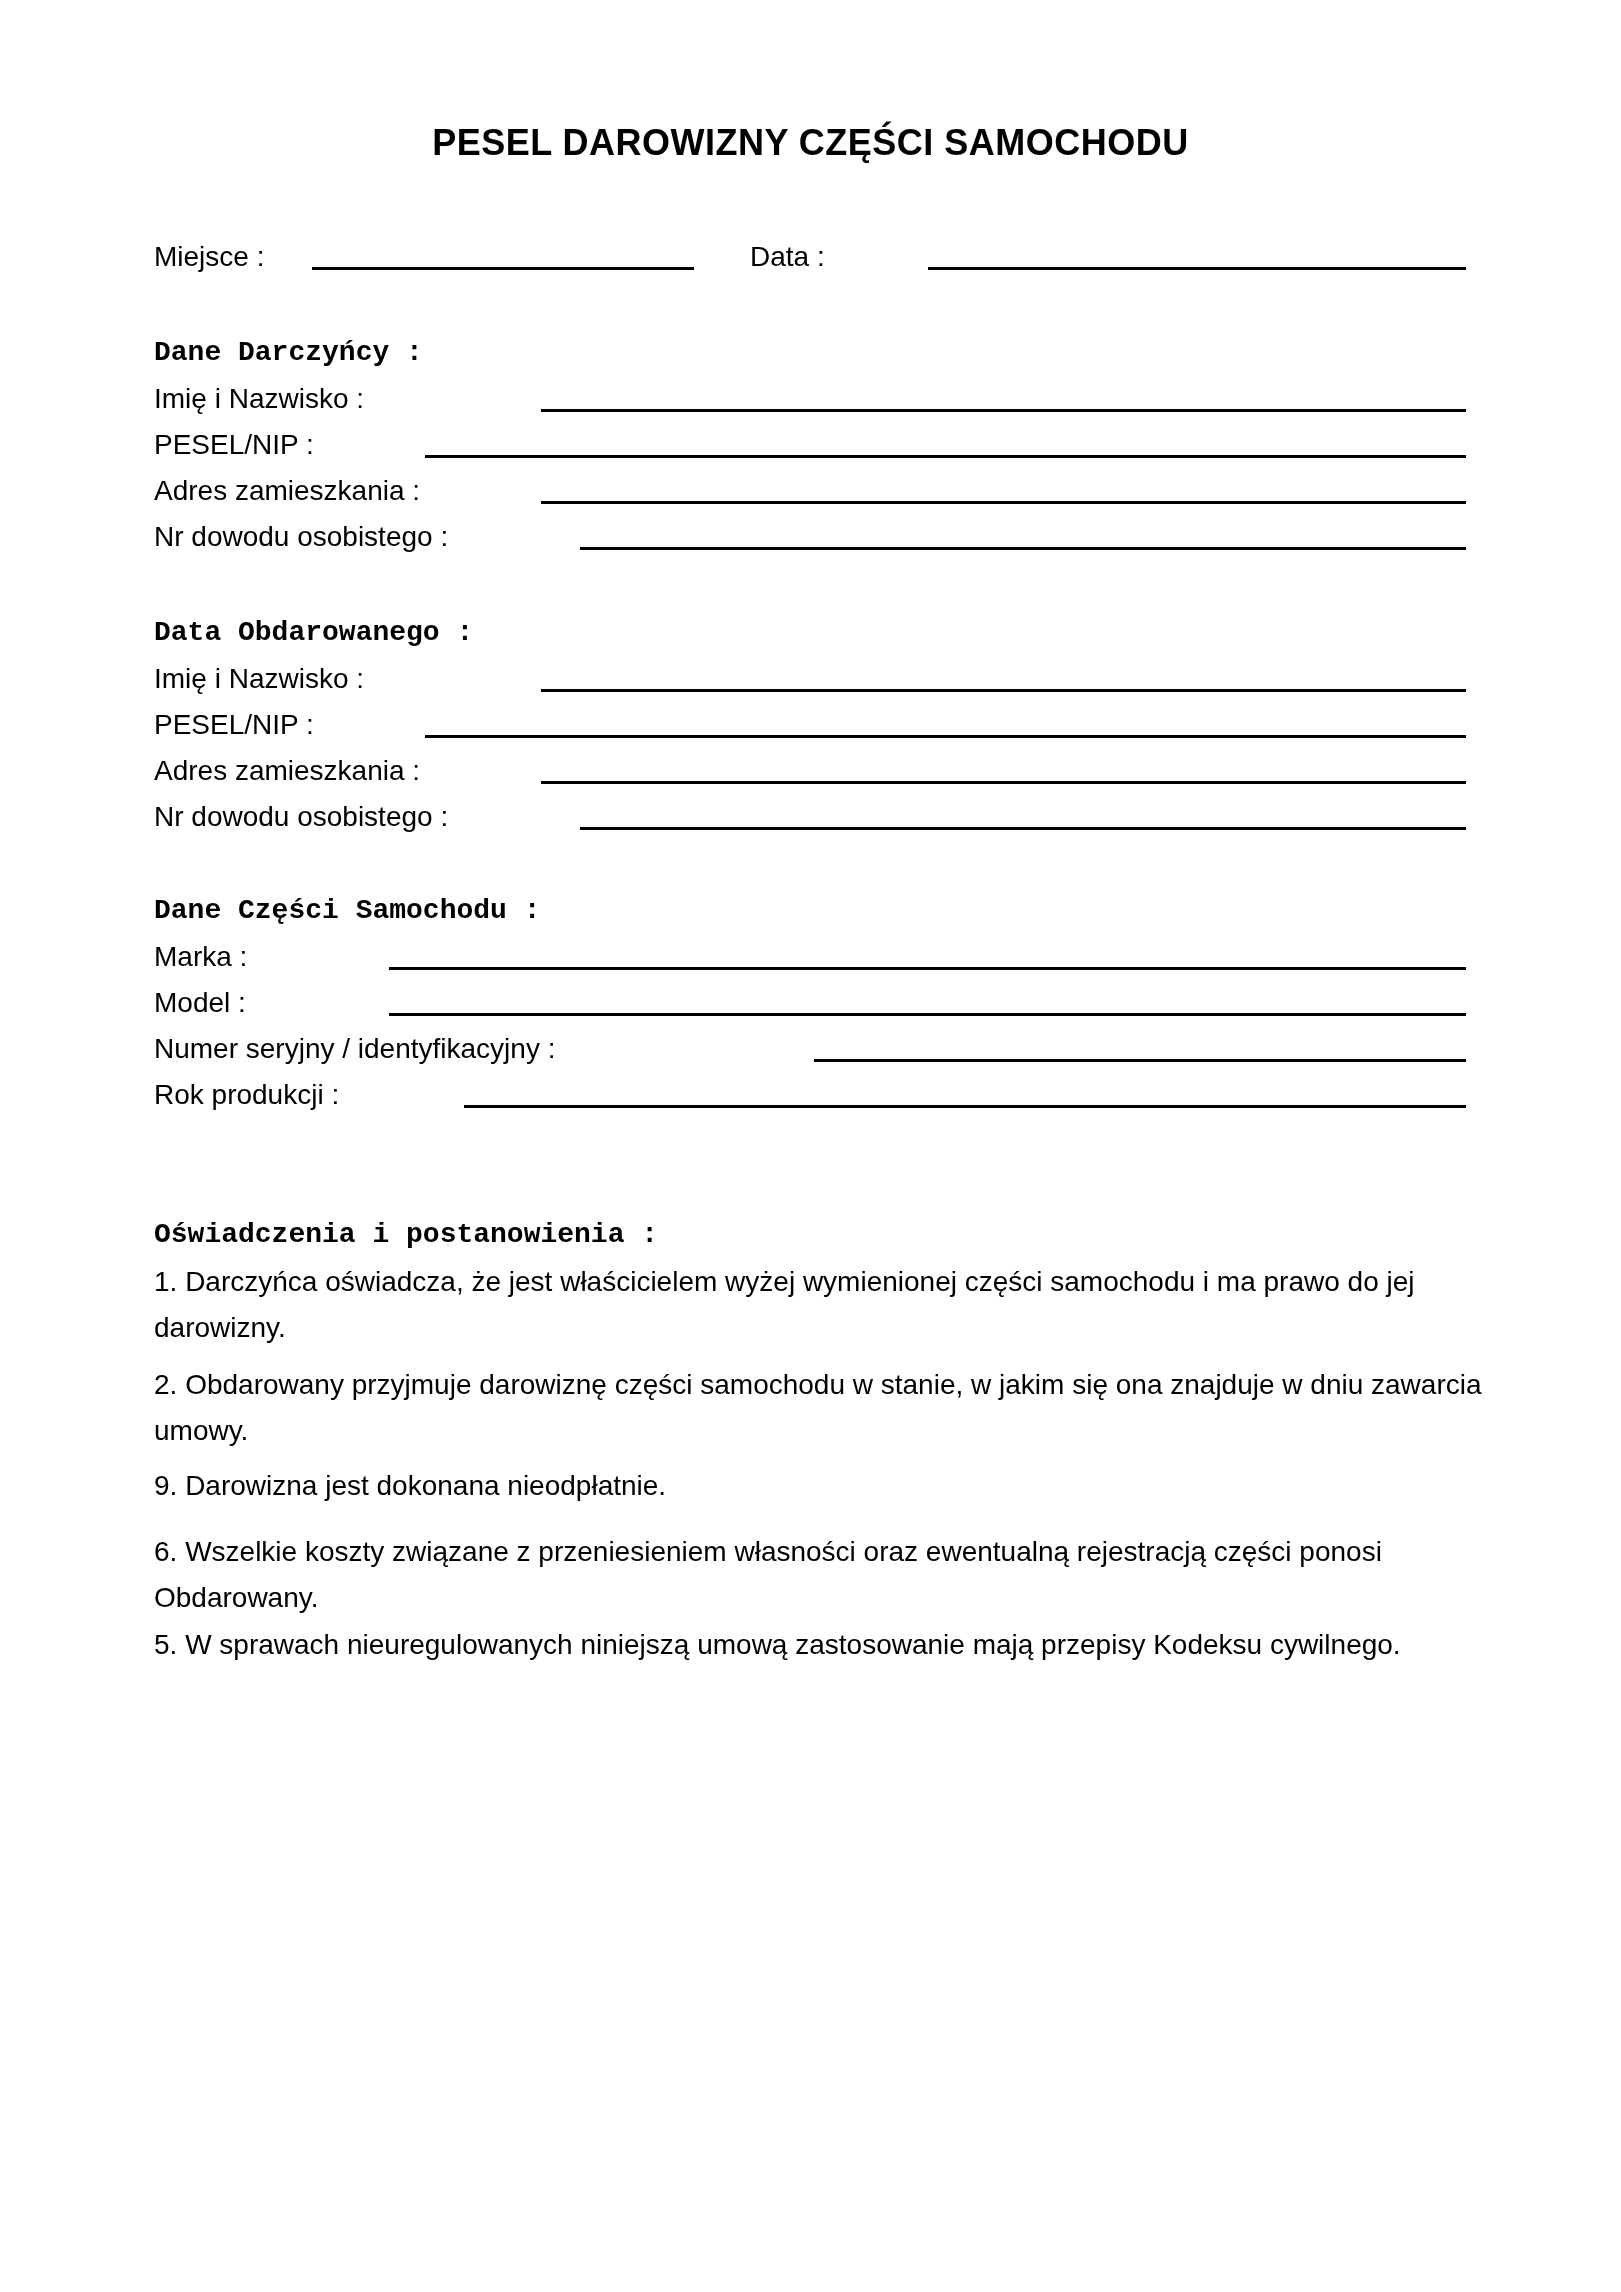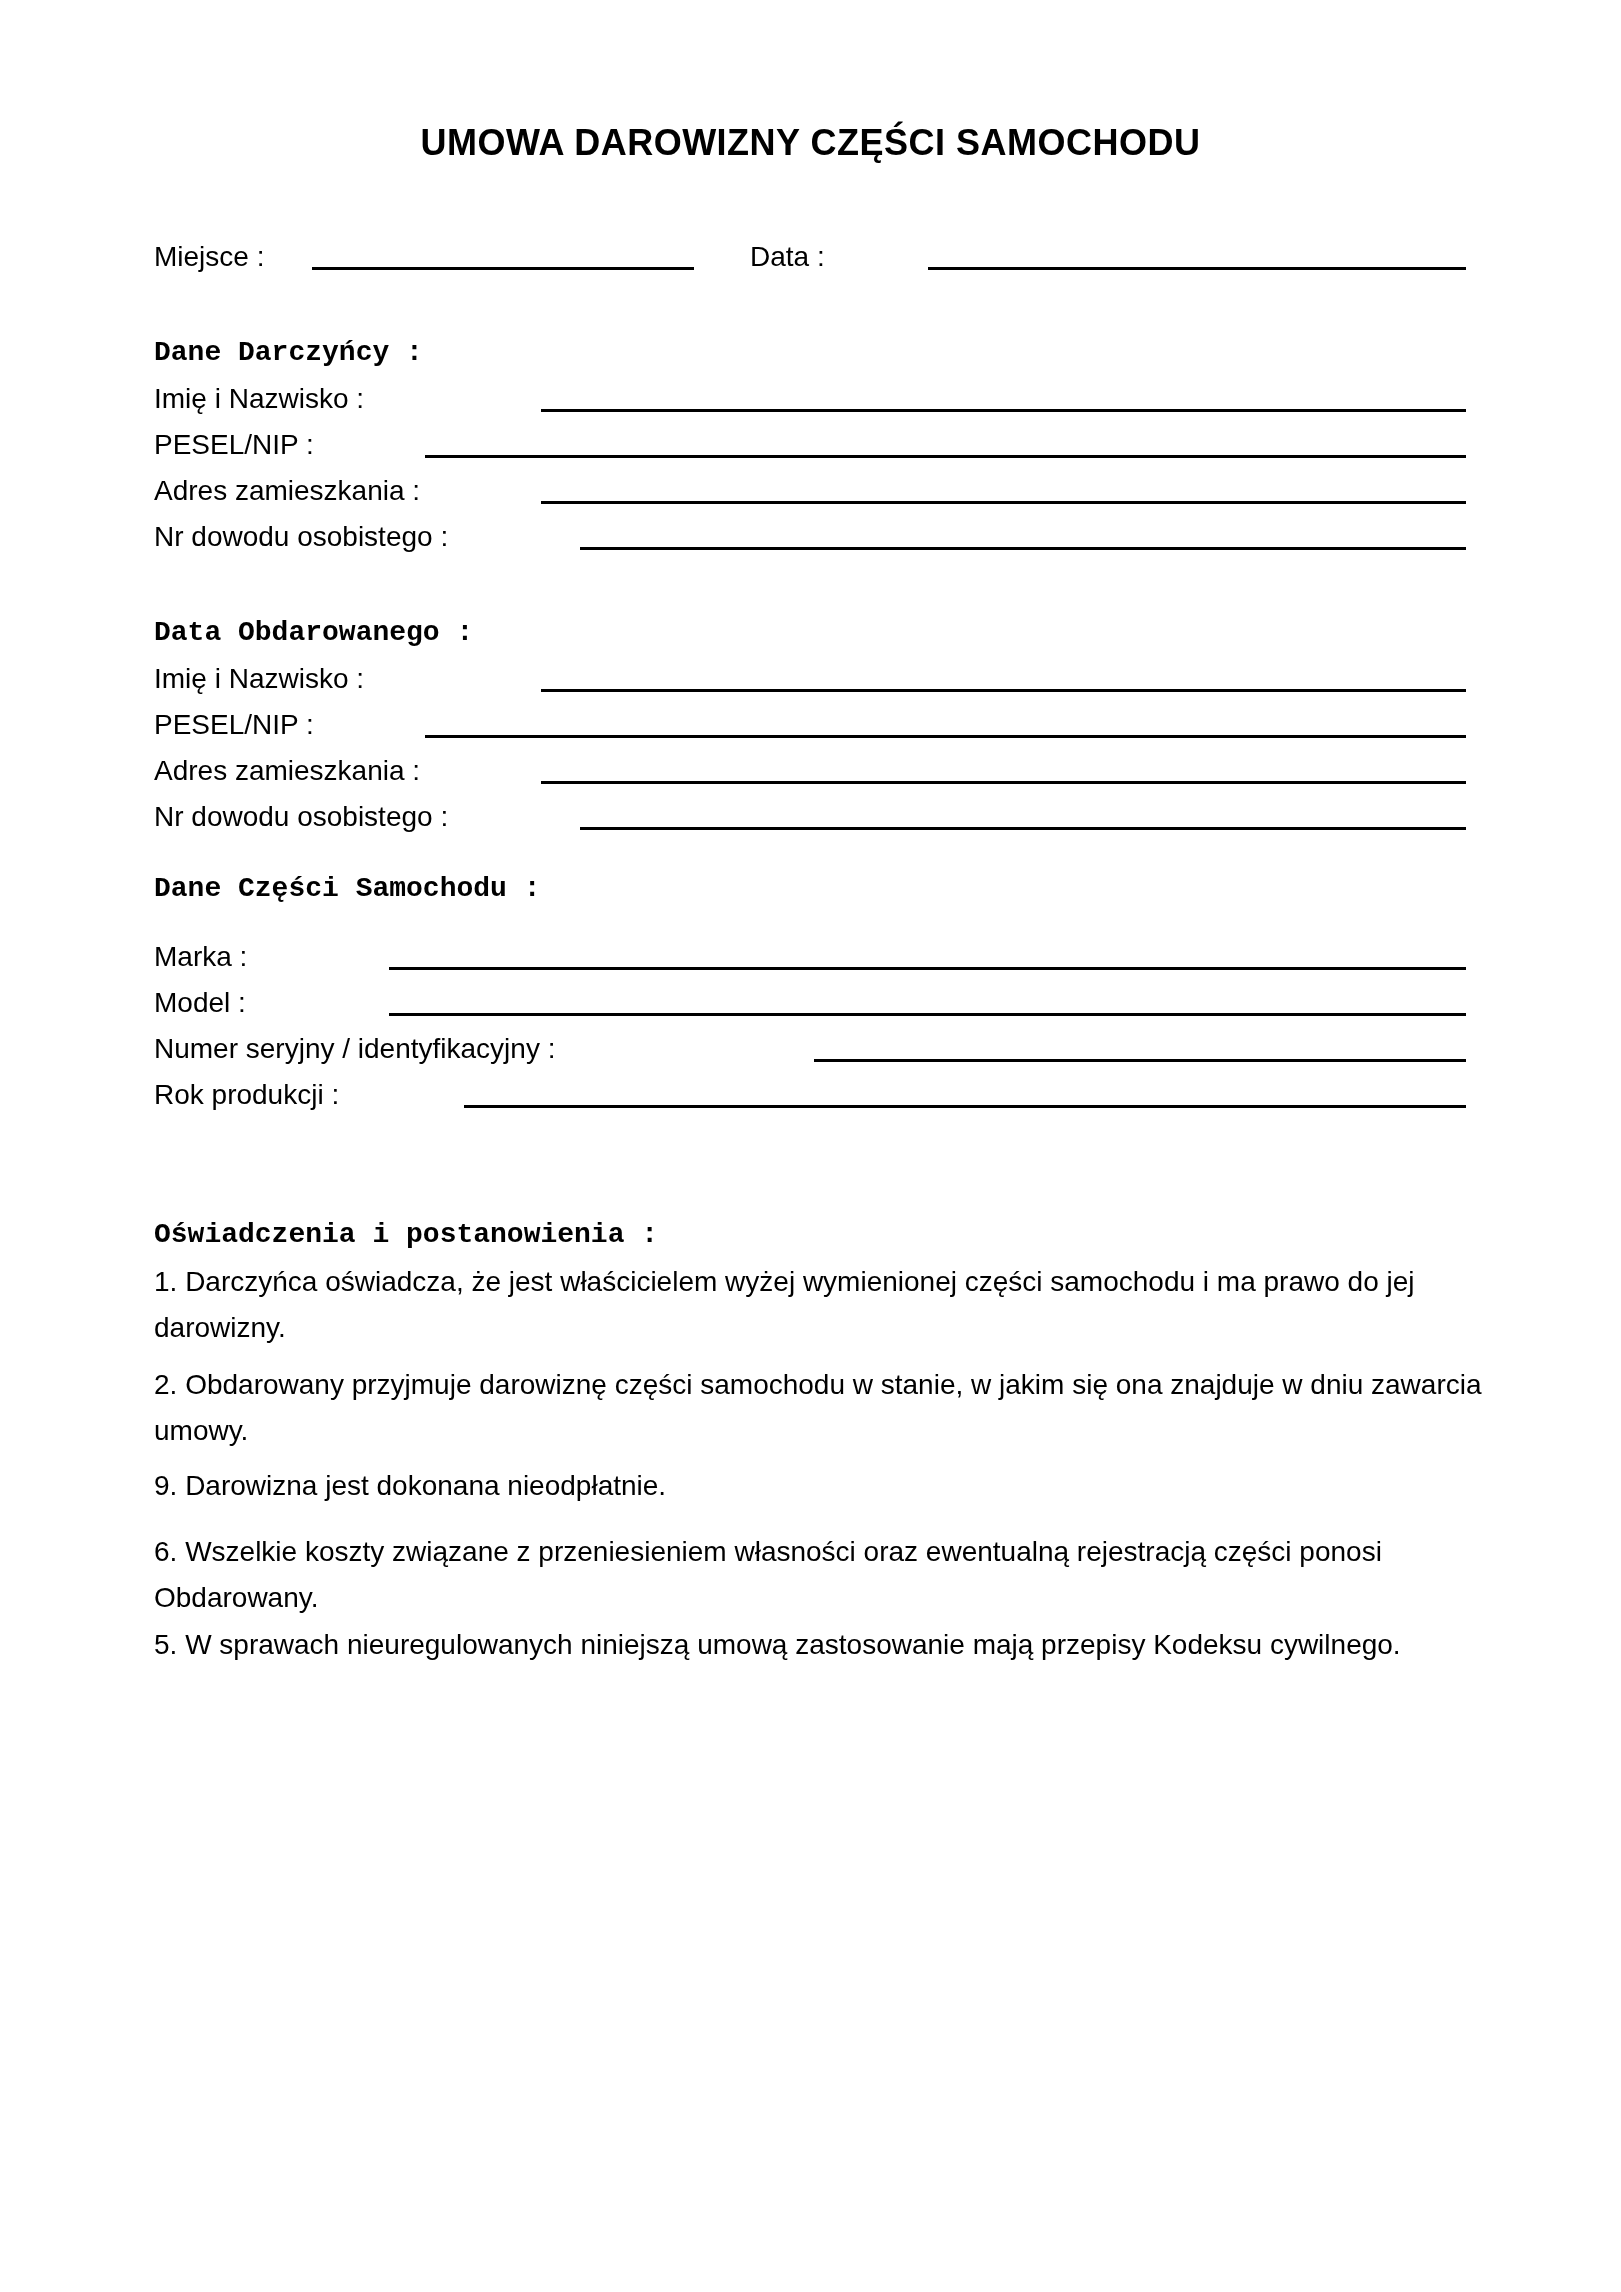--- a/index.html
+++ b/index.html
@@ -76,21 +76,21 @@
     left: 0;
     width: 1372px;
     font-size: 28px;
     line-height: 46px;
     white-space: pre-line;
   }
 </style>
 </head>
 <body>
 
-<h1 class="title">UMOWA DAROWIZNY CZĘŚCI SAMOCHODU</h1>
+<h1 class="title">PESEL DAROWIZNY CZĘŚCI SAMOCHODU</h1>
 
 <div class="content">
 
   <div class="row" style="top:240px">
     <span class="lbl" style="left:0">Miejsce :</span>
     <div class="uline" style="left:158px;width:382px">
       <span class="val"></span>
     </div>
     <span class="lbl" style="left:596px">Data :</span>
     <div class="uline to-right" style="left:774px">
@@ -145,21 +145,21 @@
       <span class="val"></span>
     </div>
   </div>
   <div class="row" style="top:800px">
     <span class="lbl" style="left:0">Nr dowodu osobistego :</span>
     <div class="uline to-right" style="left:426px">
       <span class="val"></span>
     </div>
   </div>
 
-  <span class="sec-h" style="top:872px">Dane Części Samochodu :</span>
+  <span class="sec-h" style="top:894px">Dane Części Samochodu :</span>
 
   <div class="row" style="top:940px">
     <span class="lbl" style="left:0">Marka :</span>
     <div class="uline to-right" style="left:235px">
       <span class="val"></span>
     </div>
   </div>
   <div class="row" style="top:1032px">
     <span class="lbl" style="left:0">Numer seryjny / identyfikacyjny :</span>
     <div class="uline to-right" style="left:660px">

